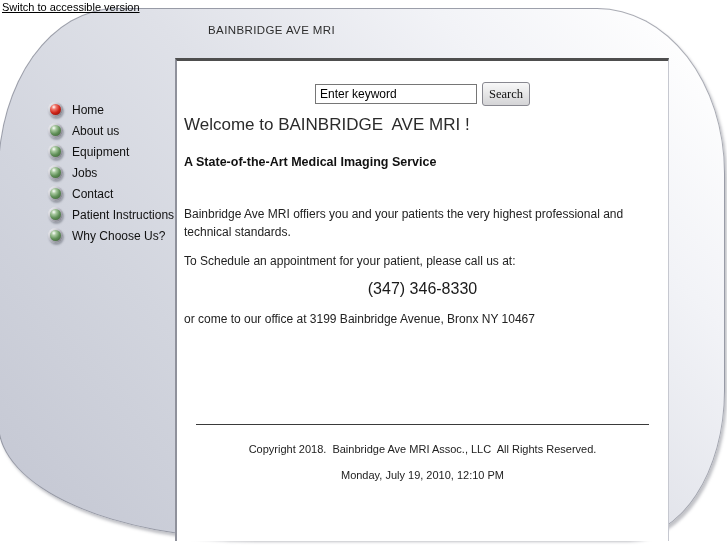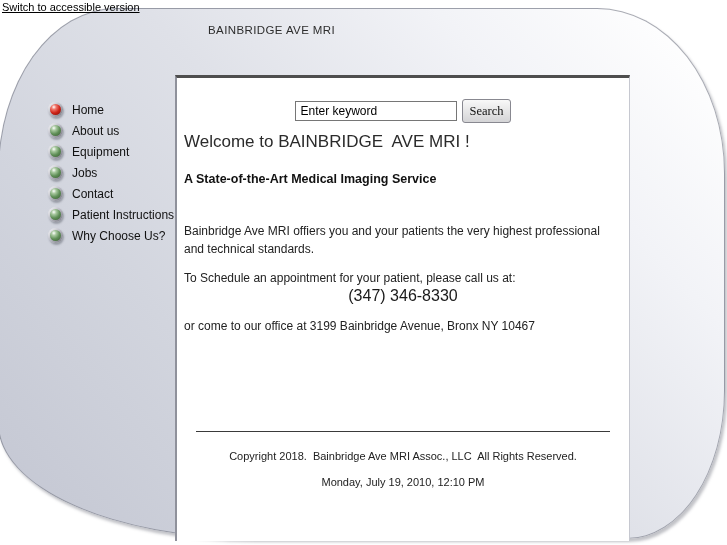--- a/index.html
+++ b/index.html
@@ -56,22 +56,22 @@
   }
   .led-green .led-core {
     background:radial-gradient(circle at 35% 28%, #ffffff 0%, #a9c9a0 22%, #5f8f57 55%, #37572f 100%);
   }
   .nav-label {
     margin-left:9px; font-size:12px; color:#111; white-space:nowrap;
   }
 
   
   .content {
-    position:absolute; left:175px; top:75px;
-    width:455px; bottom:4px;
+    position:absolute; left:175px; top:58px;
+    width:494px; bottom:4px;
     background:#ffffff;
     border-top:3px solid #4e4e4e;
     border-left:2px solid #8f919b;
     border-right:1px solid #c6c8d0;
     z-index:2;
   }
 
   .search-row {
     margin-top:21px;
     display:flex; justify-content:center; align-items:center; gap:5px;
@@ -102,21 +102,21 @@
     font-size:12.5px; font-weight:bold; color:#111;
   }
   .para {
     margin:0 10px 0 7px;
     font-size:12px; line-height:18px; color:#222;
   }
   .para-1 { margin-top:36px; }
   .para-2 { margin-top:9px; }
   .para-3 { margin-top:11px; }
   .phone {
-    text-align:center;
+    margin-top:10px; text-align:center;
     font-size:16px; color:#1a1a1a;
   }
   .para-4 { margin-top:12px; }
 
   .footer-divider {
     border:none; border-top:1px solid #3a3a3a;
     margin:96px 19px 0 19px;
   }
   .copyright {
     margin-top:18px; text-align:center;

